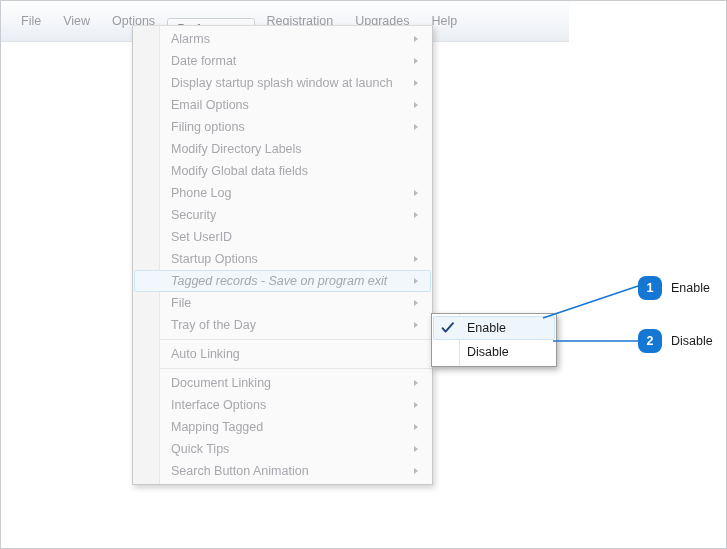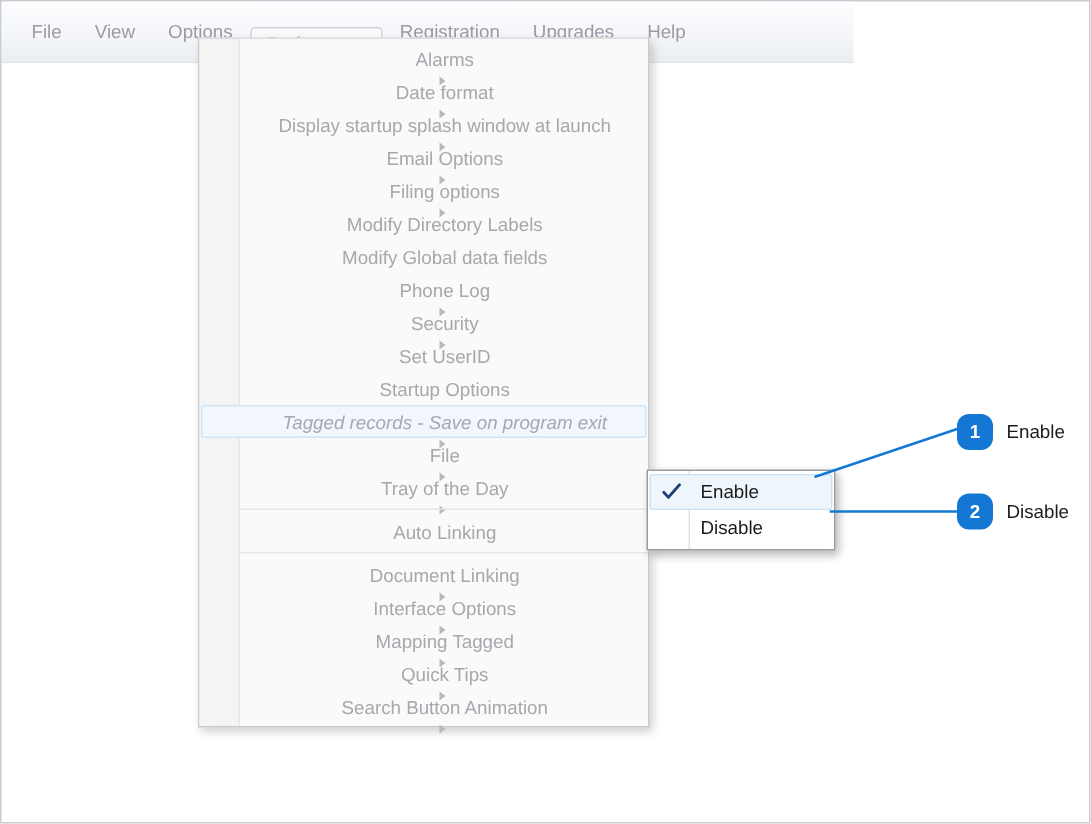--- a/index.html
+++ b/index.html
@@ -93,21 +93,20 @@
     padding-left: 36px;
     padding-right: 8px;
     font-size: 12.5px;
     color: #a7a7ad;
     white-space: nowrap;
     box-sizing: border-box;
     margin: 0 1px;
     border: 1px solid transparent;
     border-radius: 2px;
     z-index: 1;
-    flex-direction: column;
   }
   .mi .lbl { flex: 1 1 auto; }
   .mi .arrow {
     flex: 0 0 auto;
     width: 0; height: 0;
     border-left: 4px solid #b9b9bd;
     border-top: 3.5px solid transparent;
     border-bottom: 3.5px solid transparent;
     margin-right: 4px;
   }

